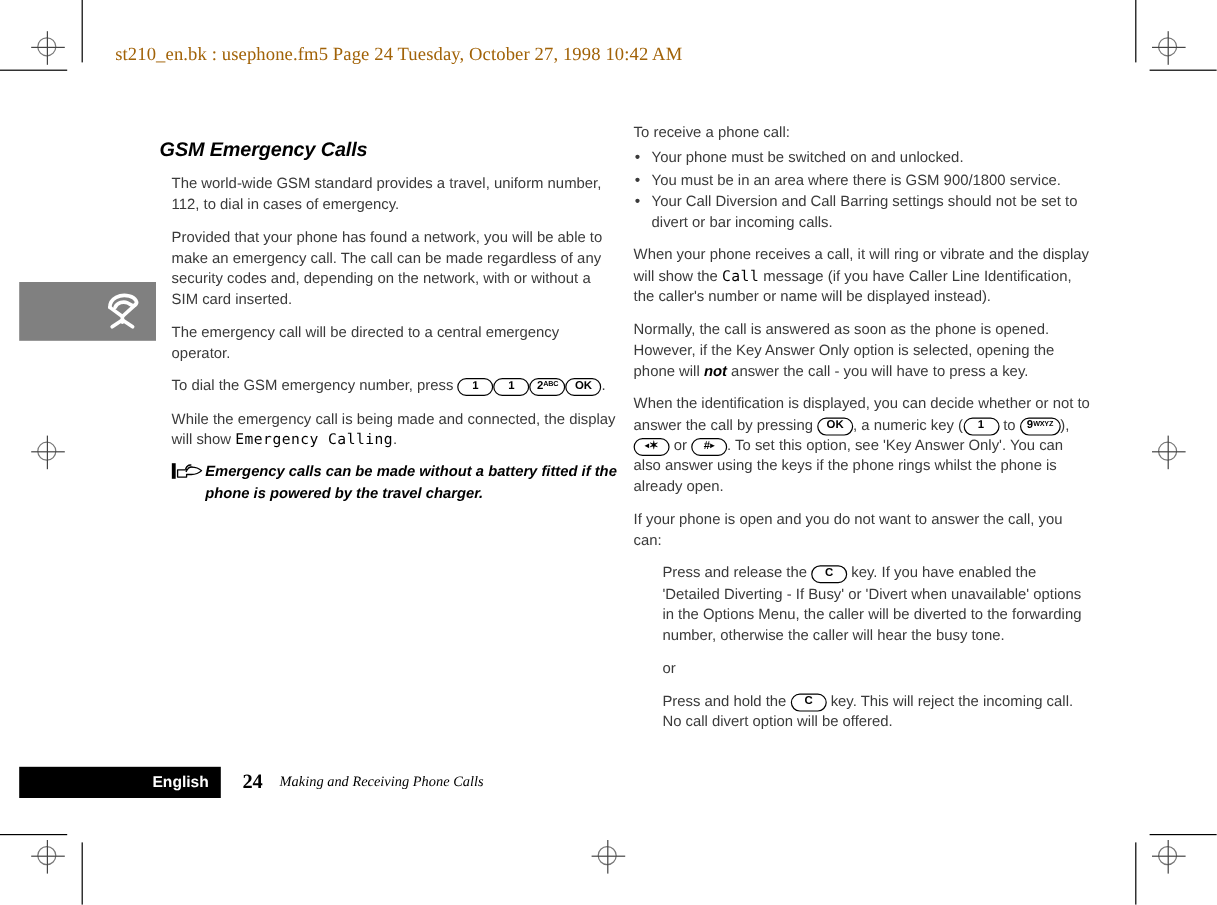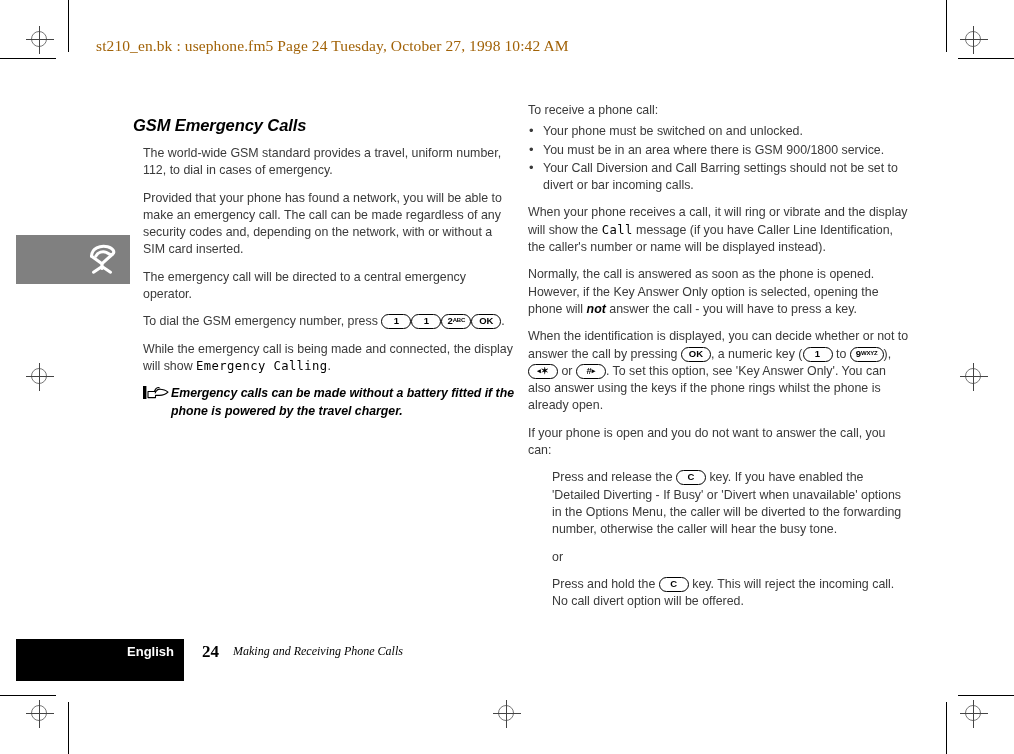--- a/index.html
+++ b/index.html
@@ -201,21 +201,21 @@
     width: 38px;
     height: 36px;
   }
 
   
   .footer-bar {
     position: absolute;
     left: 16px;
     top: 639px;
     width: 168px;
-    height: 42px;
+    height: 26px;
     background: #000;
   }
   .footer-bar .lang {
     position: absolute;
     right: 10px;
     top: 5px;
     color: #fff;
     font-size: 13px;
     font-weight: bold;
     font-family: "Liberation Sans", sans-serif;

